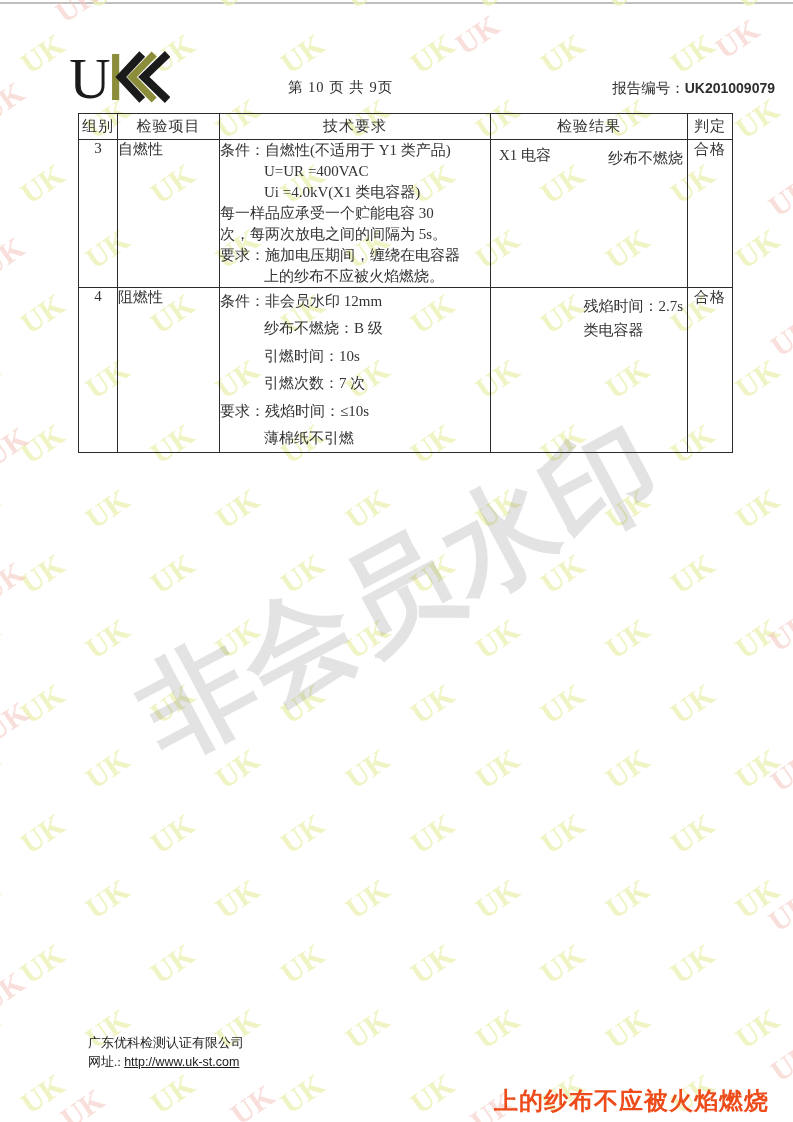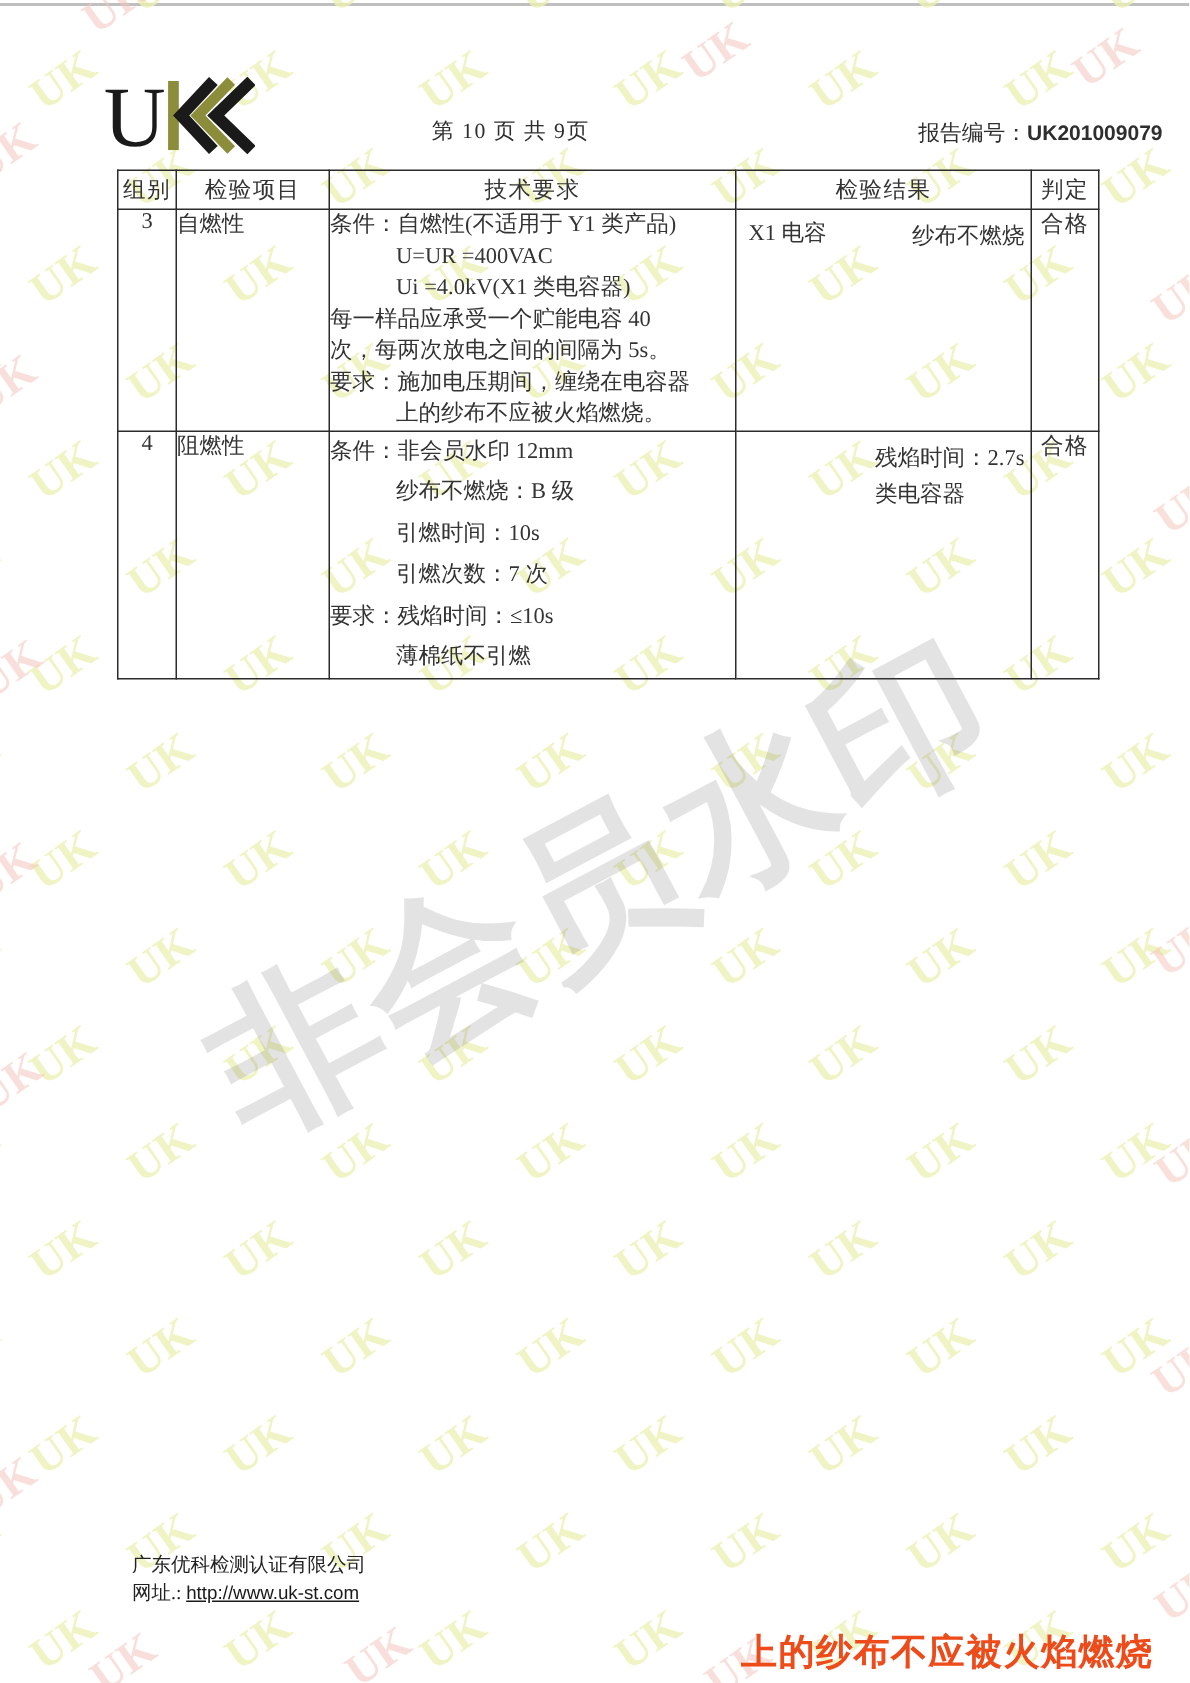--- a/index.html
+++ b/index.html
@@ -238,21 +238,21 @@
       </tr>
     </thead>
     <tbody>
       <tr class="row3">
         <td class="cell-center">3</td>
         <td class="cell-item">自燃性</td>
         <td class="req-cell req-r3">
             <div class="req-line">条件：自燃性(不适用于 Y1 类产品)</div>
             <div class="req-line indent">U=UR =400VAC</div>
             <div class="req-line indent">Ui =4.0kV(X1 类电容器)</div>
-            <div class="req-line">每一样品应承受一个贮能电容 40</div>
+            <div class="req-line">每一样品应承受一个贮能电容 30</div>
             <div class="req-line">次，每两次放电之间的间隔为 5s。</div>
             <div class="req-line">要求：施加电压期间，缠绕在电容器</div>
             <div class="req-line indent">上的纱布不应被火焰燃烧。</div>
           </td>
         <td class="result-cell">
           <div class="result-flex">
             <div>X1 电容</div>
             <div class="result-bottom">
                 <div class="req-line">纱布不燃烧</div>
               </div>

